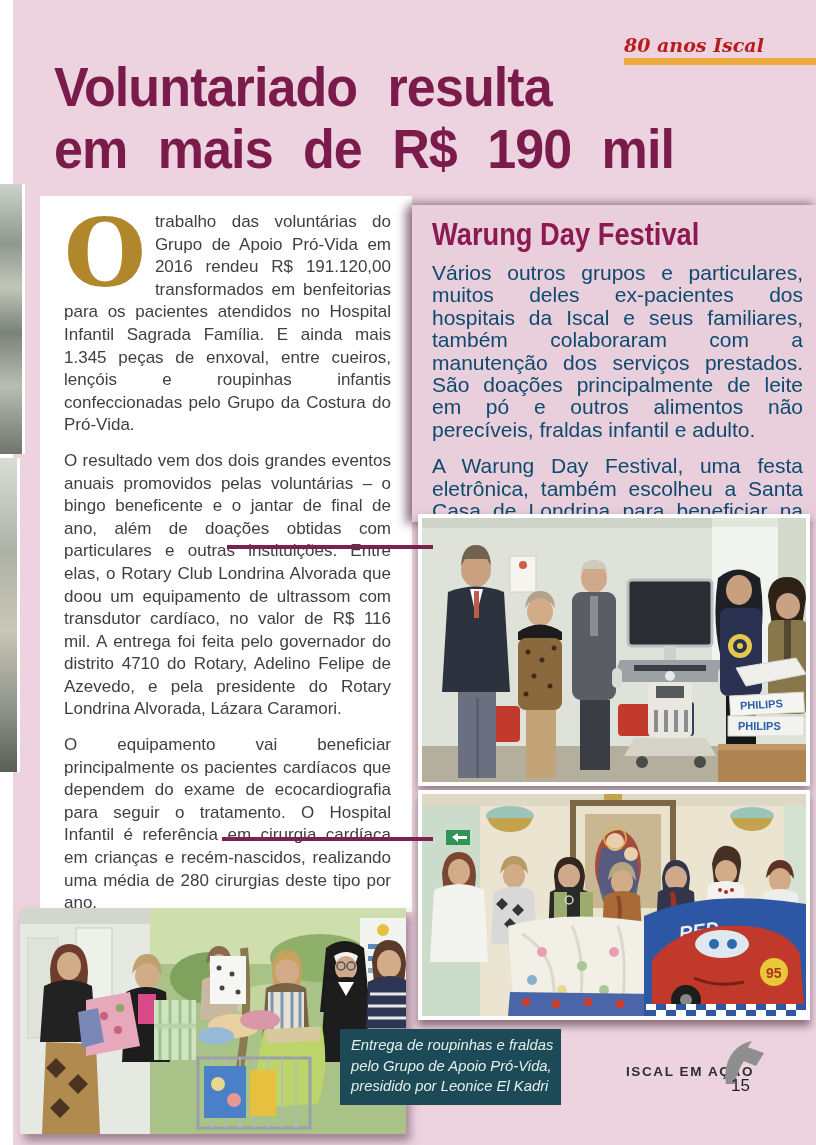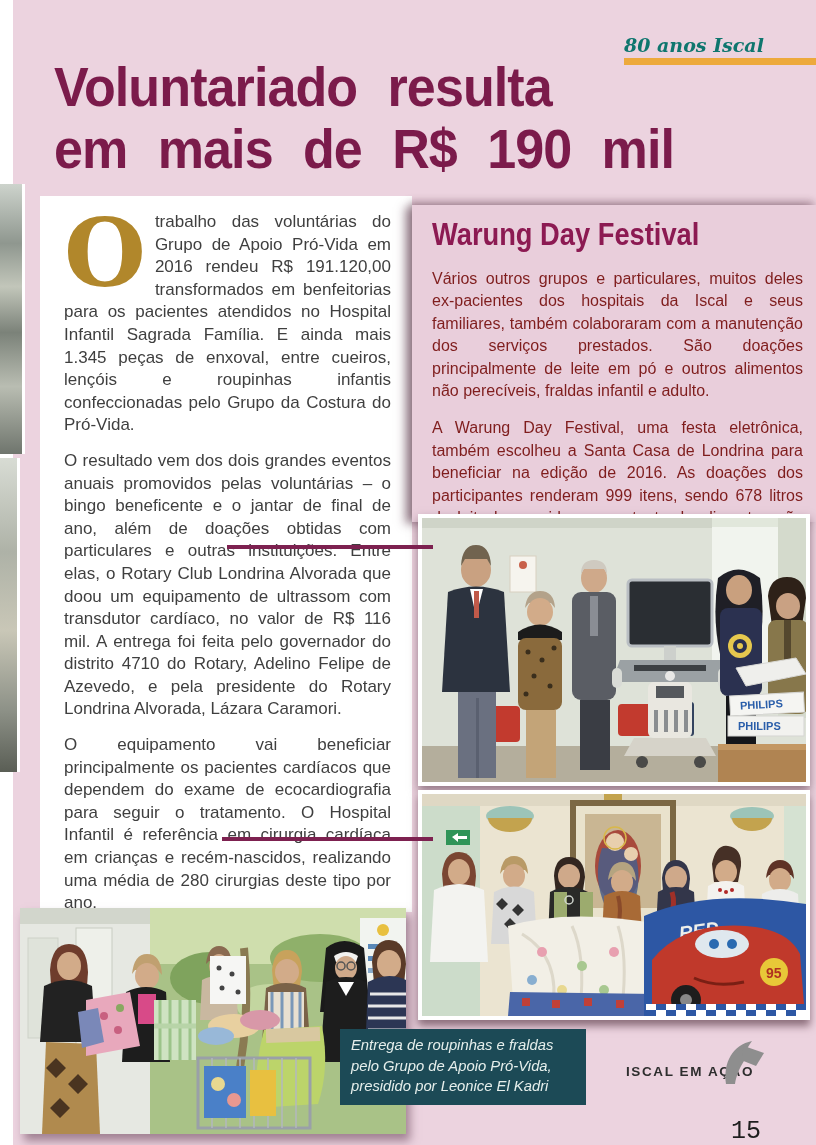--- a/index.html
+++ b/index.html
@@ -5,51 +5,51 @@
   html,body{margin:0;padding:0;}
   .page{position:relative;width:816px;height:1145px;background:#ffffff;overflow:hidden;
         font-family:"Liberation Sans",sans-serif;}
   .pink-bg{position:absolute;left:13px;top:0;width:803px;height:1145px;background:#ecd3df;}
   .sliver{position:absolute;border-right:3px solid #fff;}
   .sliver1{left:0;top:184px;width:22px;height:270px;
     background:linear-gradient(180deg,#cdd3cc 0%,#8f978f 22%,#c2c6ba 38%,#7b8279 55%,#b9bdb2 75%,#6f756d 100%);}
   .sliver2{left:0;top:458px;width:17px;height:314px;
     background:linear-gradient(180deg,#d8dcd4 0%,#aeb2a7 30%,#c9c7b7 55%,#8e9288 80%,#5a5e55 100%);}
   .badge{position:absolute;left:624px;top:34px;width:190px;font-family:"DejaVu Serif",serif;
-         font-style:italic;font-weight:bold;font-size:19px;color:#0f766e;}
+         font-style:italic;font-weight:bold;font-size:19px;color:#b91c1c;}
   .gold-bar{position:absolute;left:624px;top:58px;width:192px;height:7px;background:#eda93c;}
   .title{position:absolute;left:54px;top:56px;color:#7b1b4b;font-weight:bold;
          transform:scaleX(.93);transform-origin:left top;}
   .title div{font-size:56px;line-height:62px;word-spacing:18px;letter-spacing:-1px;}
   .white-card{position:absolute;left:40px;top:196px;width:372px;height:716px;background:#ffffff;}
   .article{position:absolute;left:64px;top:211px;width:327px;color:#3f3f3f;
            font-size:17px;line-height:22.6px;text-align:justify;}
   .article p{margin:0 0 13px 0;}
   .dropcap{float:left;font-family:"DejaVu Serif",serif;font-weight:bold;font-size:94px;
            line-height:76px;color:#b1872b;padding:4px 9px 0 0;}
   .side-panel{position:absolute;left:412px;top:205px;width:404px;height:317px;background:#e9cedb;
       box-shadow:-7px 2px 9px rgba(75,35,55,.5), -2px -4px 7px rgba(75,35,55,.28);}
   .side-inner{padding:12px 13px 0 20px;}
   .side-heading{color:#8c1a52;font-weight:bold;font-size:31px;line-height:36px;margin:0 0 9px 0;
       transform:scaleX(.88);transform-origin:left top;}
-  .side-inner p{font-size:16px;line-height:22.4px;text-align:justify;color:#7f1d1d;margin:15px 0 14px 0;}
+  .side-inner p{font-size:21px;line-height:22.4px;text-align:justify;color:#0c4a6e;margin:8px 0 14px 0;}
   .photo-frame{position:absolute;background:#fff;padding:4px;}
   .photo1{left:418px;top:514px;width:384px;height:264px;box-shadow:0 5px 9px rgba(60,30,45,.5);}
   .photo2{left:418px;top:790px;width:384px;height:222px;box-shadow:0 6px 8px rgba(60,25,40,.55);}
   .photo3{position:absolute;left:20px;top:908px;width:386px;height:226px;
           box-shadow:4px 7px 9px rgba(110,75,95,.6);}
   .pointer{position:absolute;height:4px;background:#7d2150;z-index:6;}
   .pointer1{left:227px;top:545px;width:206px;}
   .pointer2{left:222px;top:837px;width:211px;}
   .caption-box{position:absolute;left:340px;top:1029px;width:206px;background:#1c4a56;z-index:7;
-      color:#e6efec;font-style:italic;font-size:14.8px;line-height:20.5px;padding:6px 29px 8px 11px;}
+      color:#e6efec;font-style:italic;font-size:14.8px;line-height:20.5px;padding:6px 4px 8px 11px;}
   .footer-brand{position:absolute;left:626px;top:1064px;font-size:13.5px;letter-spacing:1.6px;
       color:#2e2e2e;font-weight:bold;}
   .footer-logo{position:absolute;left:714px;top:1038px;}
-  .page-number{position:absolute;left:731px;top:1117px;font-size:25px;color:#1e1e1e;z-index:3;font-family:Liberation Mono, monospace;}
+  .page-number{position:absolute;left:731px;top:1076px;font-size:17px;color:#1e1e1e;z-index:3;}
   svg{display:block;}
 </style>
 </head>
 <body>
 
 <div class="page">
   <div class="pink-bg"></div>
   <div class="sliver sliver1"></div>
   <div class="sliver sliver2"></div>
 

